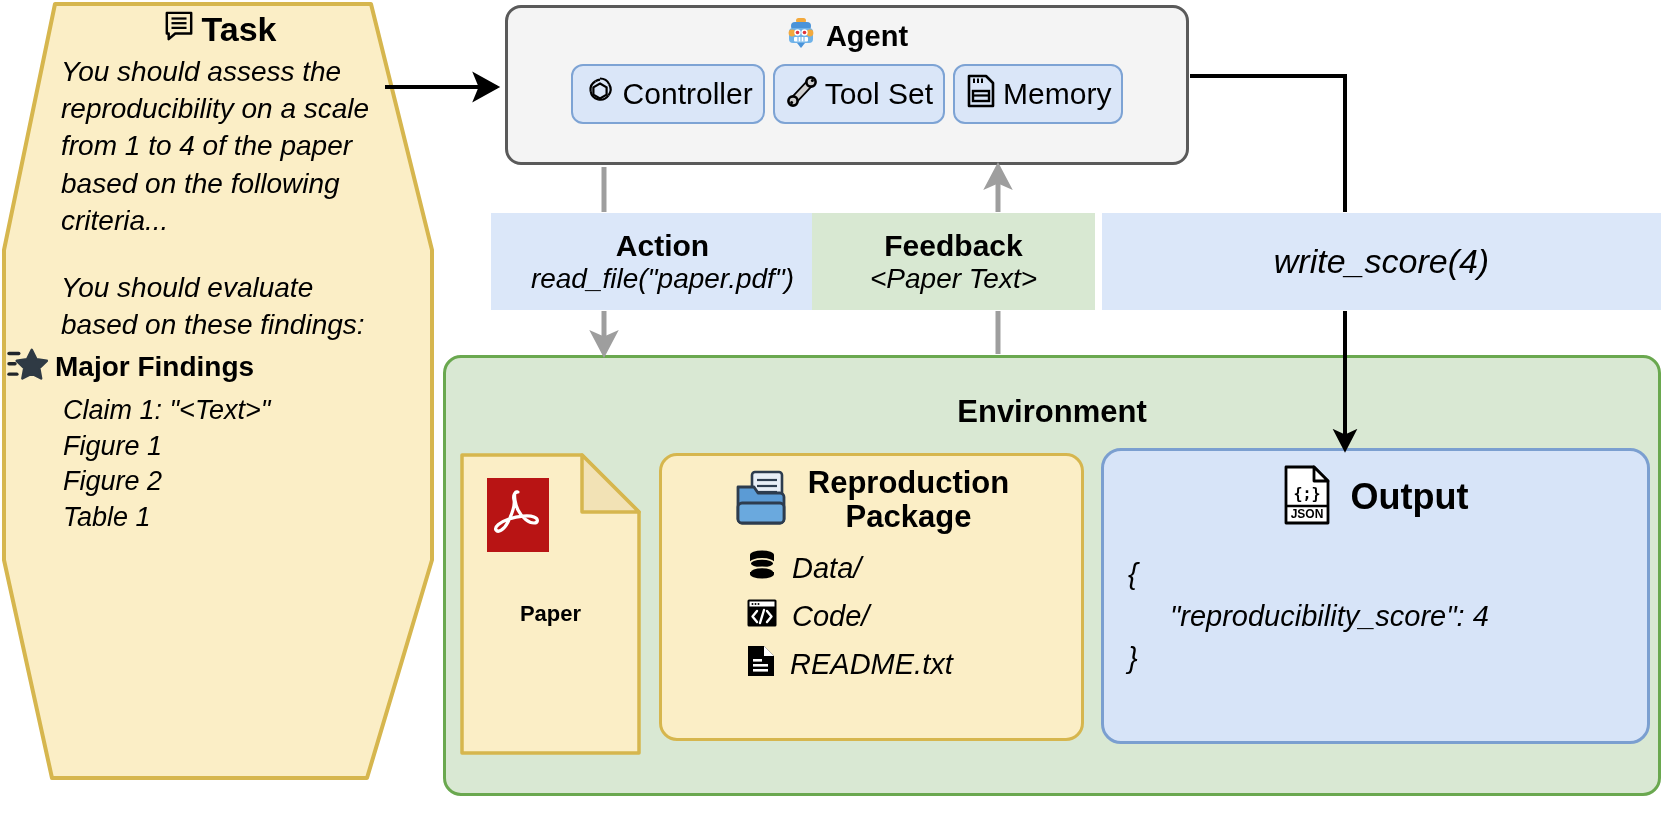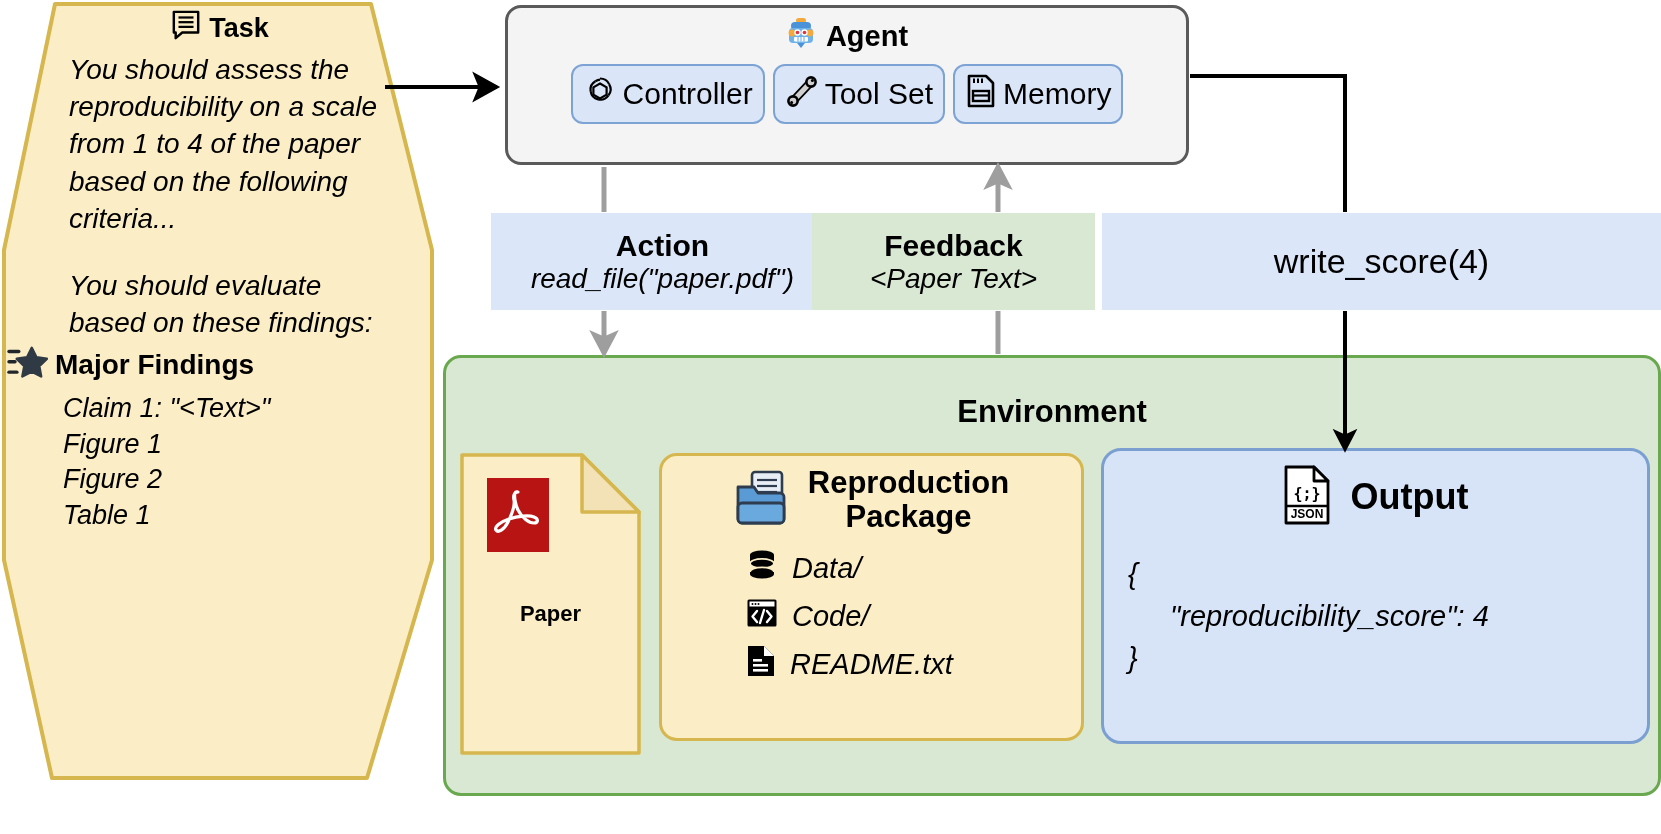--- a/index.html
+++ b/index.html
@@ -25,30 +25,30 @@
     left: 0px; top: 0px; width: 436px; height: 790px;
   }
   #task-svg { position: absolute; left:0; top:0; }
   #task-content {
     position: absolute;
     left: 55px; top: 10px; width: 330px;
   }
   .task-title {
     display: flex; align-items: center; justify-content: center;
     gap: 8px;
-    font-size: 27px; font-weight: bold; color: #000;
+    font-size: 34px; font-weight: bold; color: #000;
     margin-bottom: 4px;
     text-align: right;
   }
   .task-para {
     font-size: 28px;
     font-style: italic;
     line-height: 1.33;
     color: #000;
-    margin: 0 0 0 8px;
+    margin: 0 0 0 0;
     padding-left: 6px;
   }
   .task-gap { height: 30px; }
   .findings-title {
     display: flex; align-items: center; gap: 6px;
     font-size: 28px; font-weight: bold; color: #000;
     margin-left: -48px;
     margin-top: 4px;
     margin-bottom: 6px;
   }
@@ -93,21 +93,21 @@
     text-align: center;
     box-sizing: border-box;
     display: flex; flex-direction: column;
     align-items: center; justify-content: center;
   }
   .msg-title { font-size: 30px; font-weight: bold; color: #000; line-height: 1.12; }
   .msg-sub   { font-size: 28px; font-style: italic; color: #000; line-height: 1.12; }
   #action-box   { left: 491px; top: 213px; width: 343px; height: 97px; background: #dbe7f9; }
   #feedback-box { left: 812px; top: 213px; width: 283px; height: 97px; background: #d8e8d2; }
   #score-box    { left: 1102px; top: 213px; width: 559px; height: 97px; background: #dbe7f9; }
-  .score-text { font-size: 34px; color: #000; }
+  .score-text { font-size: 34px; font-style: italic; color: #000; }
 
   
   #env-box {
     left: 443px; top: 355px; width: 1218px; height: 441px;
     background: #d9e8d3;
     border: 3px solid #6aa84f;
     border-radius: 18px;
     box-sizing: border-box;
   }
   .env-title {

